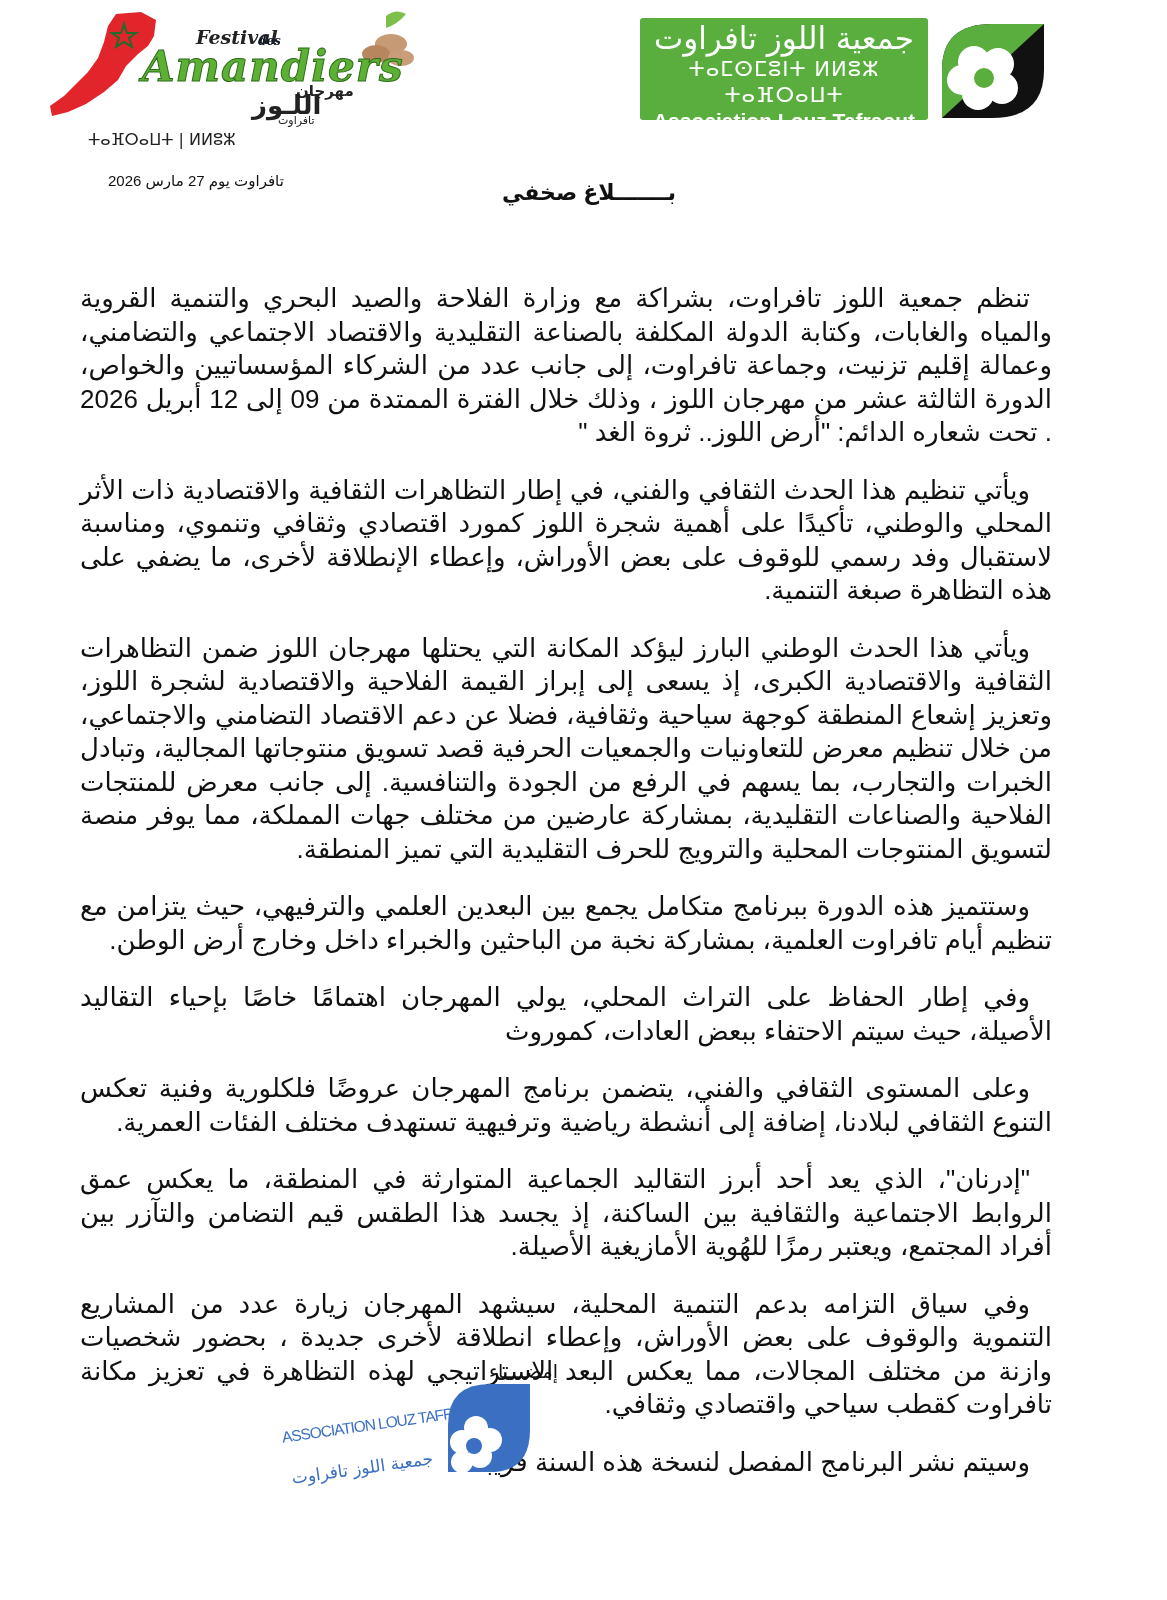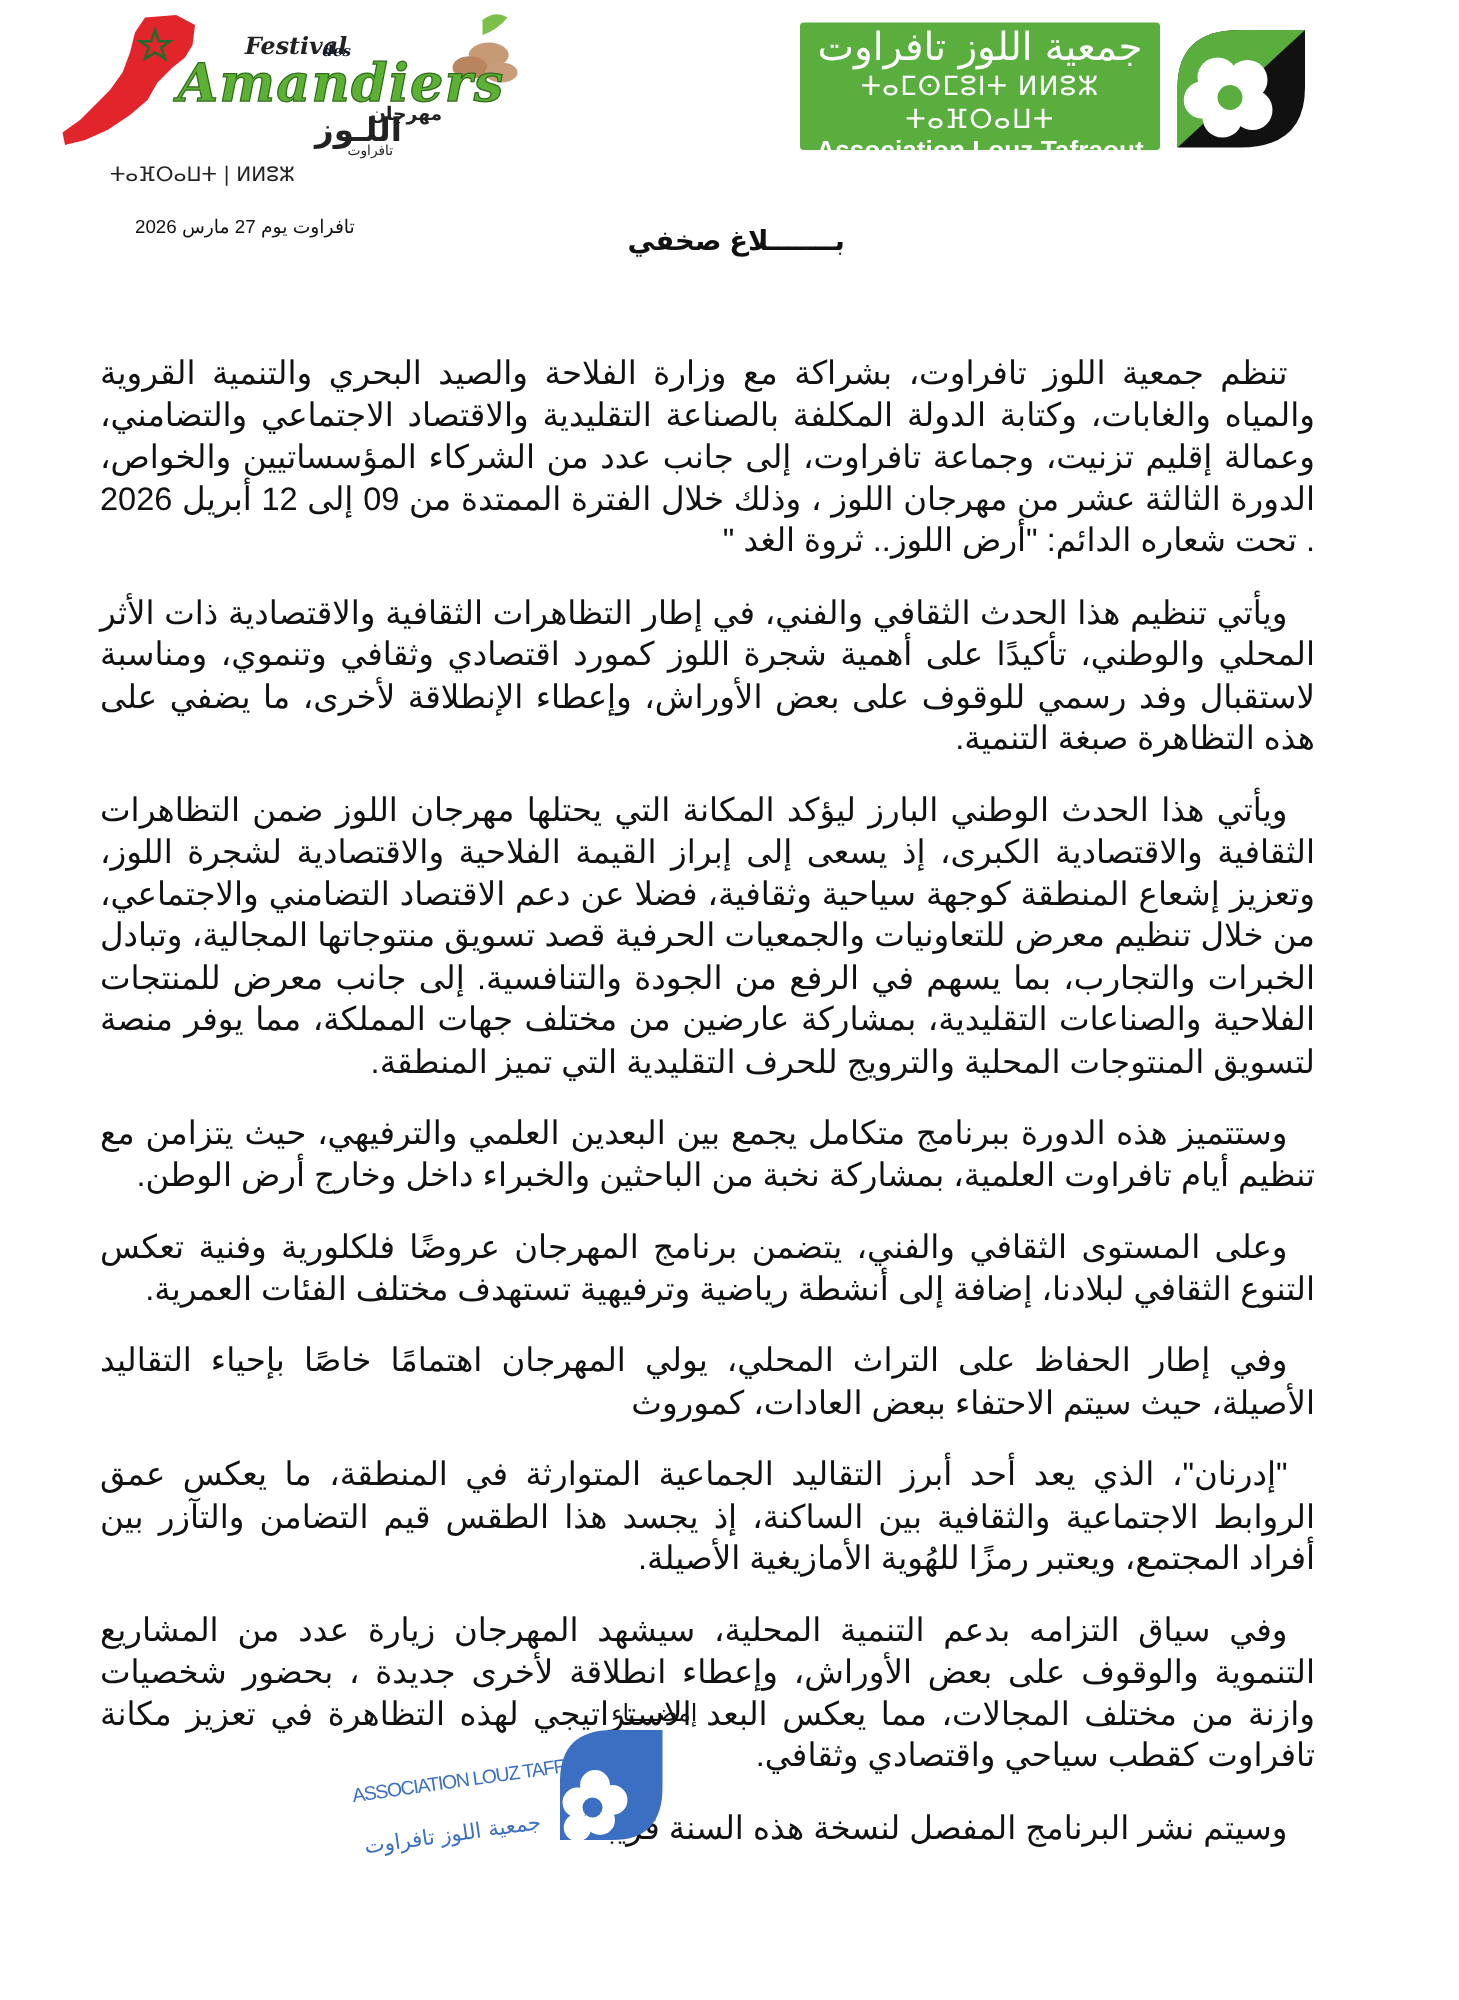--- a/index.html
+++ b/index.html
@@ -72,22 +72,22 @@
 </div>
 
 <div class="date">تافراوت يوم 27 مارس 2026</div>
 <div class="title">بـــــــلاغ صخفي</div>
 
 <div class="body">
   <p>تنظم جمعية اللوز تافراوت، بشراكة مع وزارة الفلاحة والصيد البحري والتنمية القروية والمياه والغابات، وكتابة الدولة المكلفة بالصناعة التقليدية والاقتصاد الاجتماعي والتضامني، وعمالة إقليم تزنيت، وجماعة تافراوت، إلى جانب عدد من الشركاء المؤسساتيين والخواص، الدورة الثالثة عشر من مهرجان اللوز ، وذلك خلال الفترة الممتدة من 09 إلى 12 أبريل 2026 . تحت شعاره الدائم: "أرض اللوز.. ثروة الغد "</p>
   <p>ويأتي تنظيم هذا الحدث الثقافي والفني، في إطار التظاهرات الثقافية والاقتصادية ذات الأثر المحلي والوطني، تأكيدًا على أهمية شجرة اللوز كمورد اقتصادي وثقافي وتنموي، ومناسبة لاستقبال وفد رسمي للوقوف على بعض الأوراش، وإعطاء الإنطلاقة لأخرى، ما يضفي على هذه التظاهرة صبغة التنمية.</p>
   <p>ويأتي هذا الحدث الوطني البارز ليؤكد المكانة التي يحتلها مهرجان اللوز ضمن التظاهرات الثقافية والاقتصادية الكبرى، إذ يسعى إلى إبراز القيمة الفلاحية والاقتصادية لشجرة اللوز، وتعزيز إشعاع المنطقة كوجهة سياحية وثقافية، فضلا عن دعم الاقتصاد التضامني والاجتماعي، من خلال تنظيم معرض للتعاونيات والجمعيات الحرفية قصد تسويق منتوجاتها المجالية، وتبادل الخبرات والتجارب، بما يسهم في الرفع من الجودة والتنافسية. إلى جانب معرض للمنتجات الفلاحية والصناعات التقليدية، بمشاركة عارضين من مختلف جهات المملكة، مما يوفر منصة لتسويق المنتوجات المحلية والترويج للحرف التقليدية التي تميز المنطقة.</p>
   <p>وستتميز هذه الدورة ببرنامج متكامل يجمع بين البعدين العلمي والترفيهي، حيث يتزامن مع تنظيم أيام تافراوت العلمية، بمشاركة نخبة من الباحثين والخبراء داخل وخارج أرض الوطن.</p>
+  <p>وفي إطار الحفاظ على التراث المحلي، يولي المهرجان اهتمامًا خاصًا بإحياء التقاليد الأصيلة، حيث سيتم الاحتفاء ببعض العادات، كموروث</p>
   <p>وعلى المستوى الثقافي والفني، يتضمن برنامج المهرجان عروضًا فلكلورية وفنية تعكس التنوع الثقافي لبلادنا، إضافة إلى أنشطة رياضية وترفيهية تستهدف مختلف الفئات العمرية.</p>
-  <p>وفي إطار الحفاظ على التراث المحلي، يولي المهرجان اهتمامًا خاصًا بإحياء التقاليد الأصيلة، حيث سيتم الاحتفاء ببعض العادات، كموروث</p>
   <p>"إدرنان"، الذي يعد أحد أبرز التقاليد الجماعية المتوارثة في المنطقة، ما يعكس عمق الروابط الاجتماعية والثقافية بين الساكنة، إذ يجسد هذا الطقس قيم التضامن والتآزر بين أفراد المجتمع، ويعتبر رمزًا للهُوية الأمازيغية الأصيلة.</p>
   <p>وفي سياق التزامه بدعم التنمية المحلية، سيشهد المهرجان زيارة عدد من المشاريع التنموية والوقوف على بعض الأوراش، وإعطاء انطلاقة لأخرى جديدة ، بحضور شخصيات وازنة من مختلف المجالات، مما يعكس البعد الاستراتيجي لهذه التظاهرة في تعزيز مكانة تافراوت كقطب سياحي واقتصادي وثقافي.</p>
   <p>وسيتم نشر البرنامج المفصل لنسخة هذه السنة قريباً.</p>
 </div>
 
 <div class="sign">إمضــــاء</div>
 
 <div class="stamp">
   <div class="stamp-en">ASSOCIATION LOUZ TAFRAOUT</div>
   <div class="stamp-ar">جمعية اللوز تافراوت</div>

